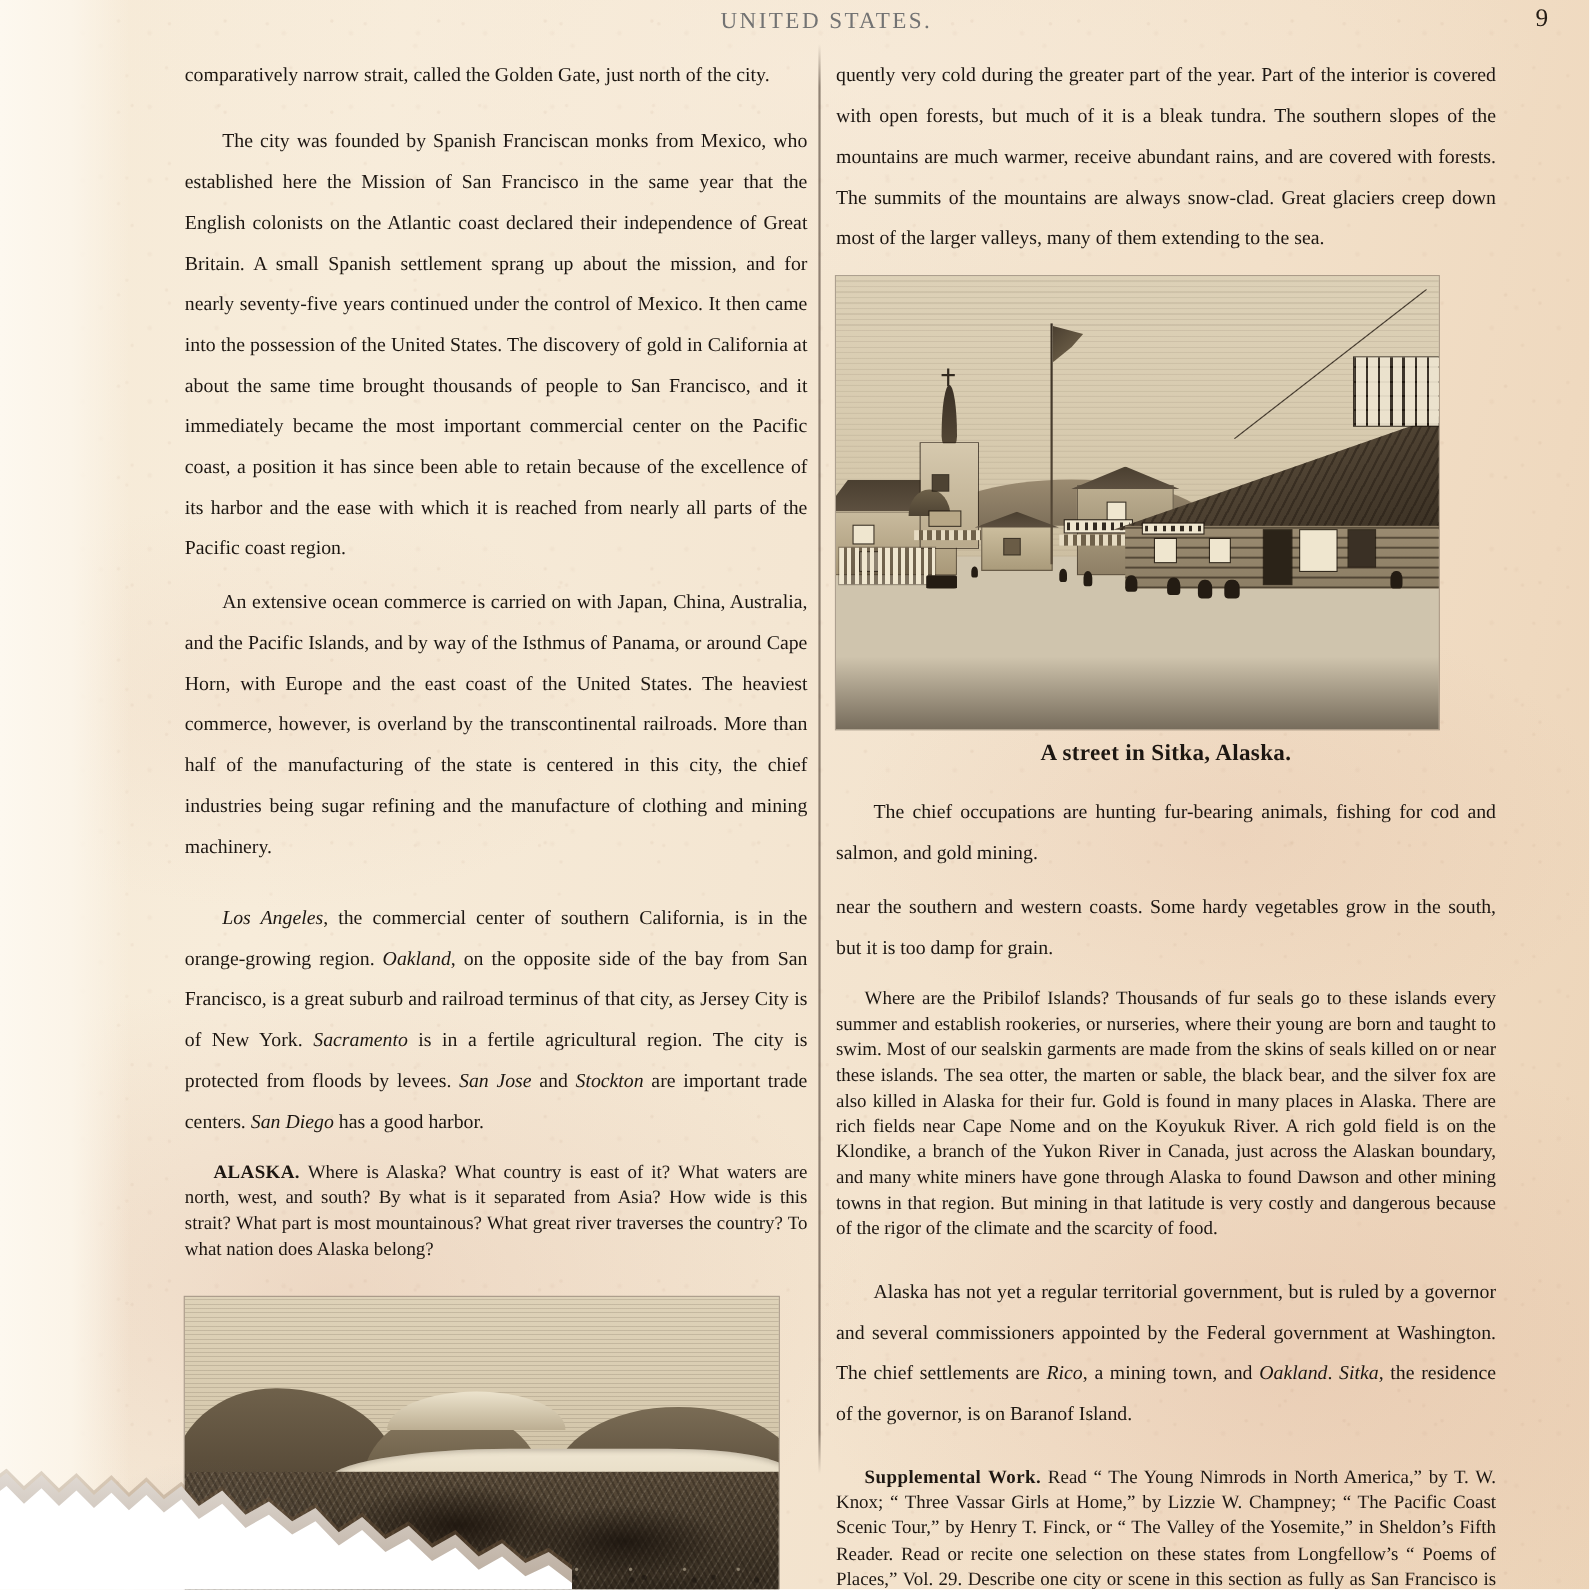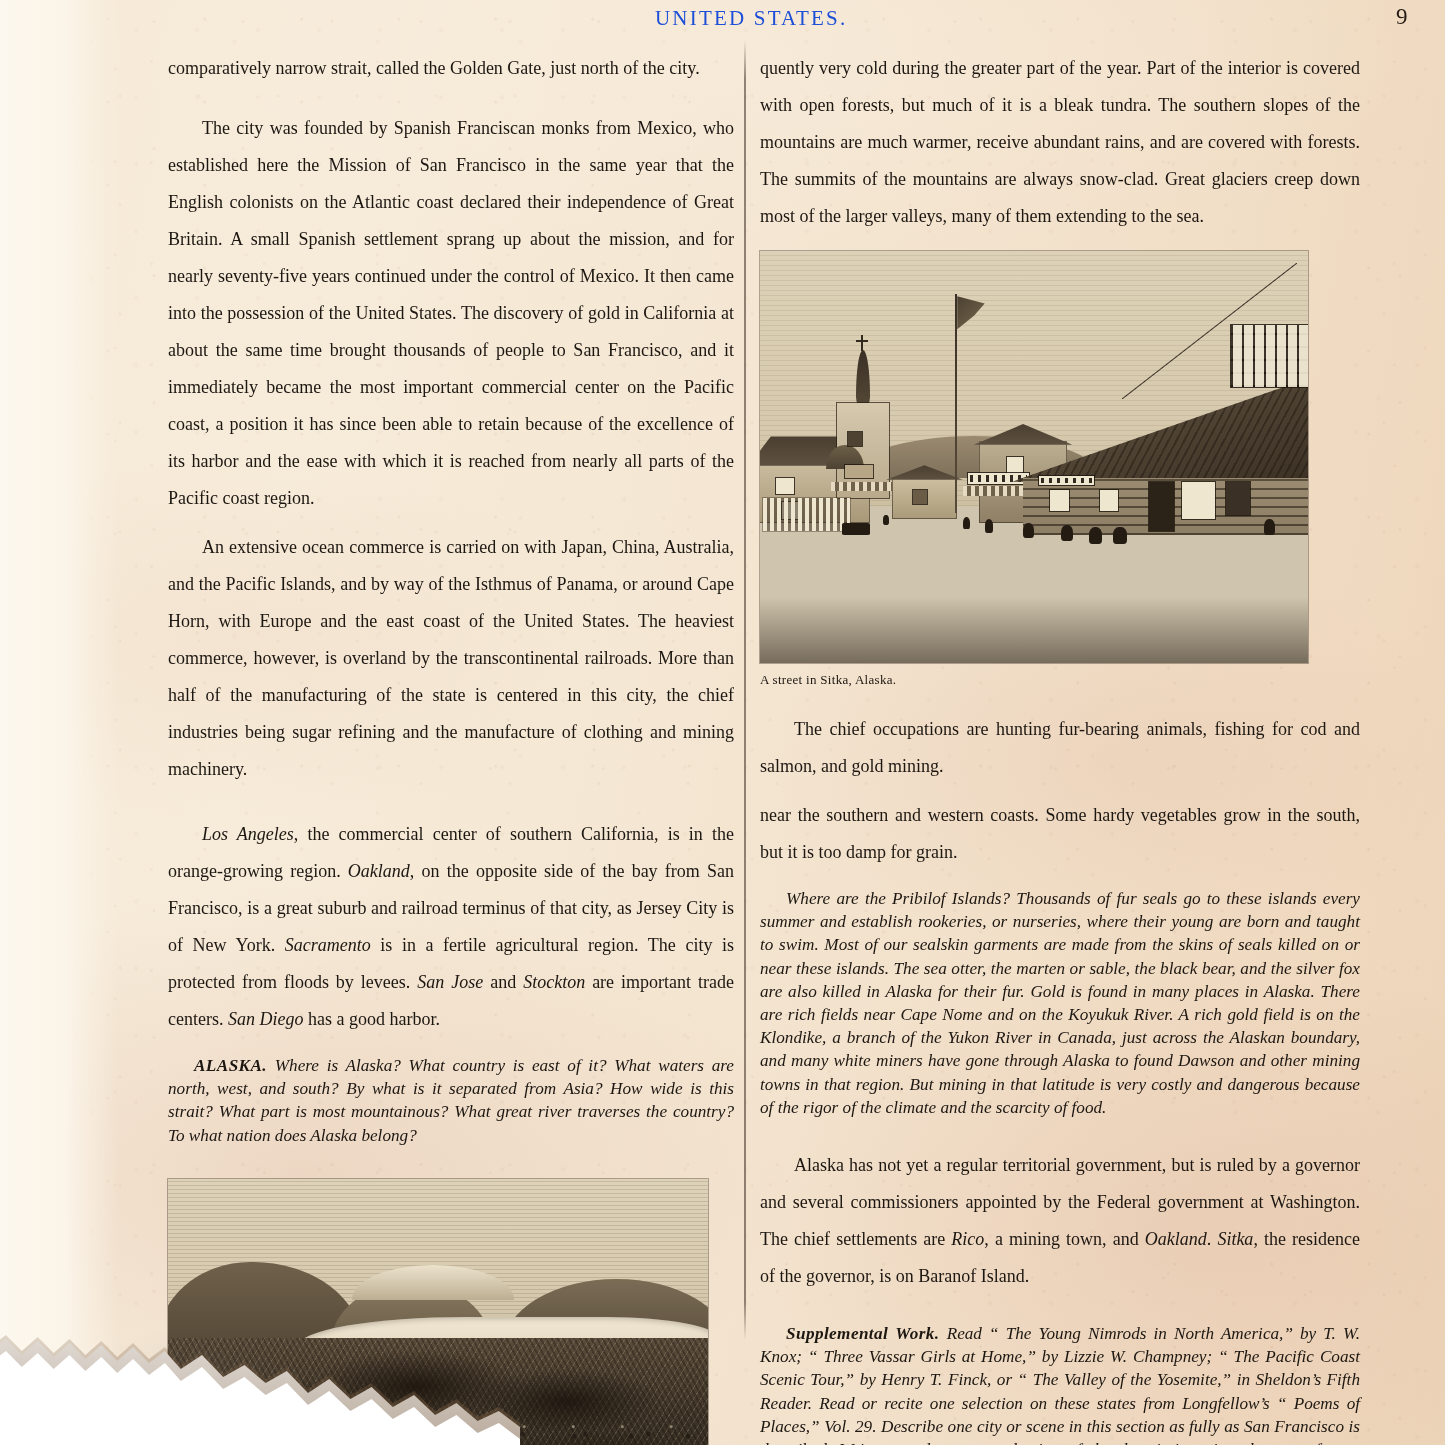--- a/index.html
+++ b/index.html
@@ -34,49 +34,49 @@
   
   #leftedge{
     position:absolute;left:0;top:0;width:118px;height:1445px;
     background:linear-gradient(90deg,#fdf8ef 0%,#fbf4e8 55%,rgba(247,236,219,0) 100%);
   }
 
   
   #header{position:absolute;left:0;top:4px;width:1445px;height:32px;}
   .runhead{
     position:absolute;left:655px;top:2px;
-    font-size:21px;letter-spacing:2.2px;color:#1d4ed8;white-space:nowrap;
+    font-size:21px;letter-spacing:2.2px;color:#737373;white-space:nowrap;
   }
   .folio{
     position:absolute;left:1396px;top:0px;
     font-size:23px;color:#241c15;white-space:nowrap;overflow:hidden;width:46px;
   }
 
   
   .col{position:absolute;color:#1d1712;}
   #colL{left:168px;top:38px;width:566px;}
   #colR{left:760px;top:38px;width:600px;}
 
   #rule{position:absolute;left:744px;top:40px;width:2px;height:1300px;
         background:linear-gradient(180deg,rgba(60,45,35,0) 0%,rgba(60,45,35,.55) 3%,rgba(60,45,35,.55) 97%,rgba(60,45,35,0) 100%);}
 
   p{margin:0;text-align:justify;}
   .body{font-size:18px;line-height:37px;text-indent:34px;margin-top:12px;}
   .body.cont{text-indent:0;}
-  .small{font-size:17.2px;line-height:23.2px;text-align:justify;text-indent:26px;font-style:italic;}
+  .small{font-size:17.2px;line-height:23.2px;text-align:justify;text-indent:26px;}
   .small.cont{text-indent:0;}
   .gap{height:11px;}
   .gap-lg{height:16px;}
   i{font-style:italic;}
   b{font-weight:bold;}
   .sc{font-weight:bold;letter-spacing:.4px;}
 
   
   .figwrap{margin:0;}
-  .caption{font-size:13px;font-weight:normal;letter-spacing:.3px;color:#1d1712;padding-top:9px;}
+  .caption{text-align:center;font-size:21px;font-weight:bold;letter-spacing:.3px;color:#1d1712;padding-top:9px;}
 
   .engraving{position:relative;overflow:hidden;background:#cfc4ad;
              box-shadow:0 0 0 1px rgba(40,30,20,.35);}
 
   
   #fig-glacier{width:540px;height:345px;}
   .gl-sky{position:absolute;left:0;top:0;width:100%;height:46%;
     background:
       repeating-linear-gradient(0deg, rgba(70,58,44,.16) 0 1px, rgba(70,58,44,0) 1px 4px),
       linear-gradient(180deg,#ded2b8 0%,#d8cbb0 60%,#cfc2a6 100%);}

